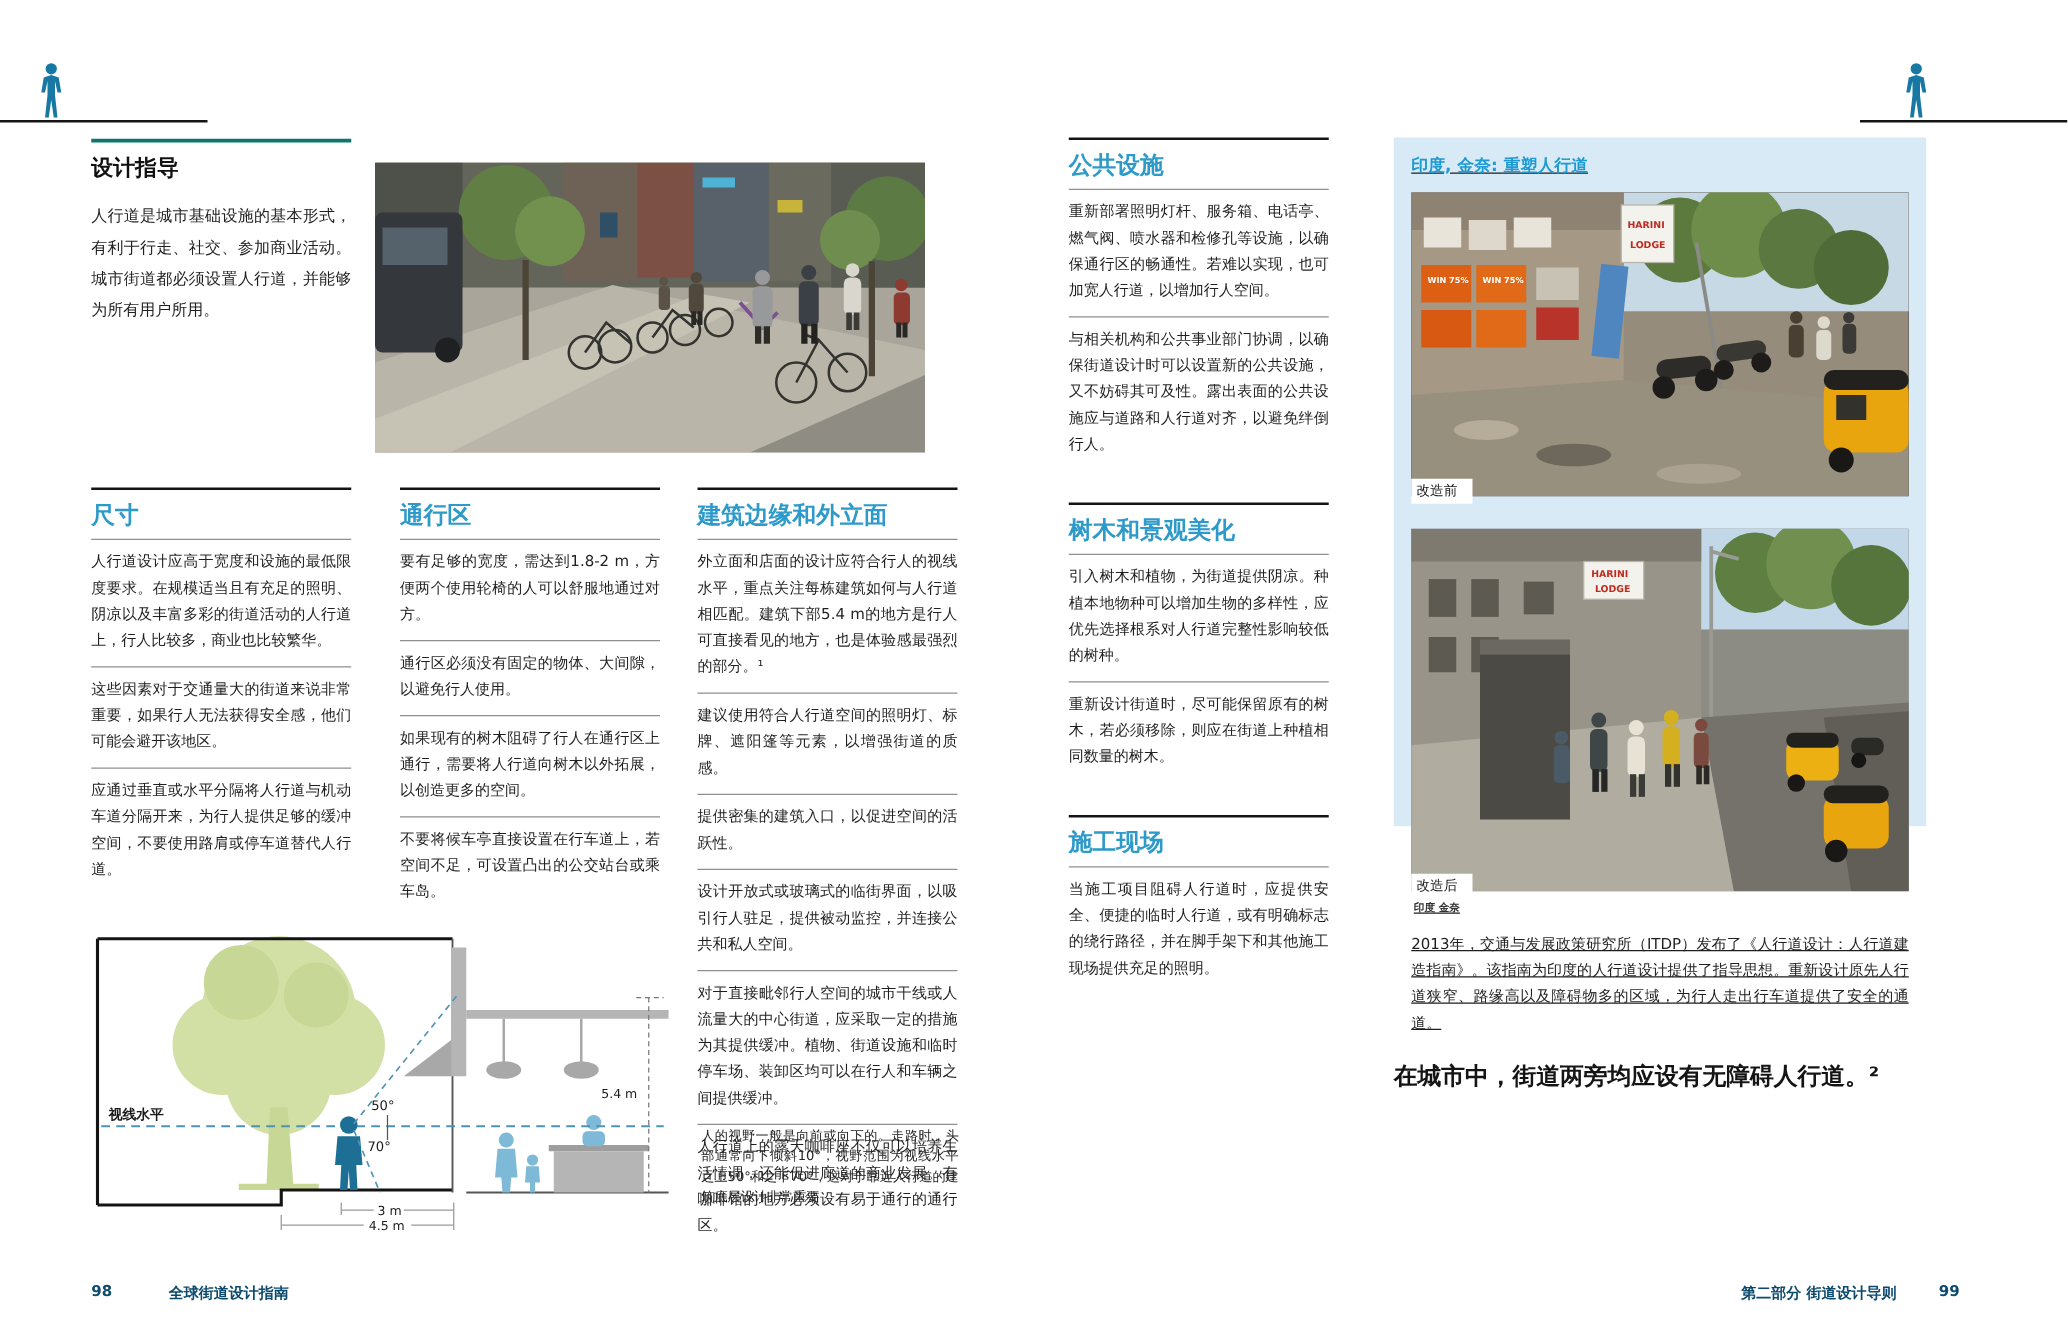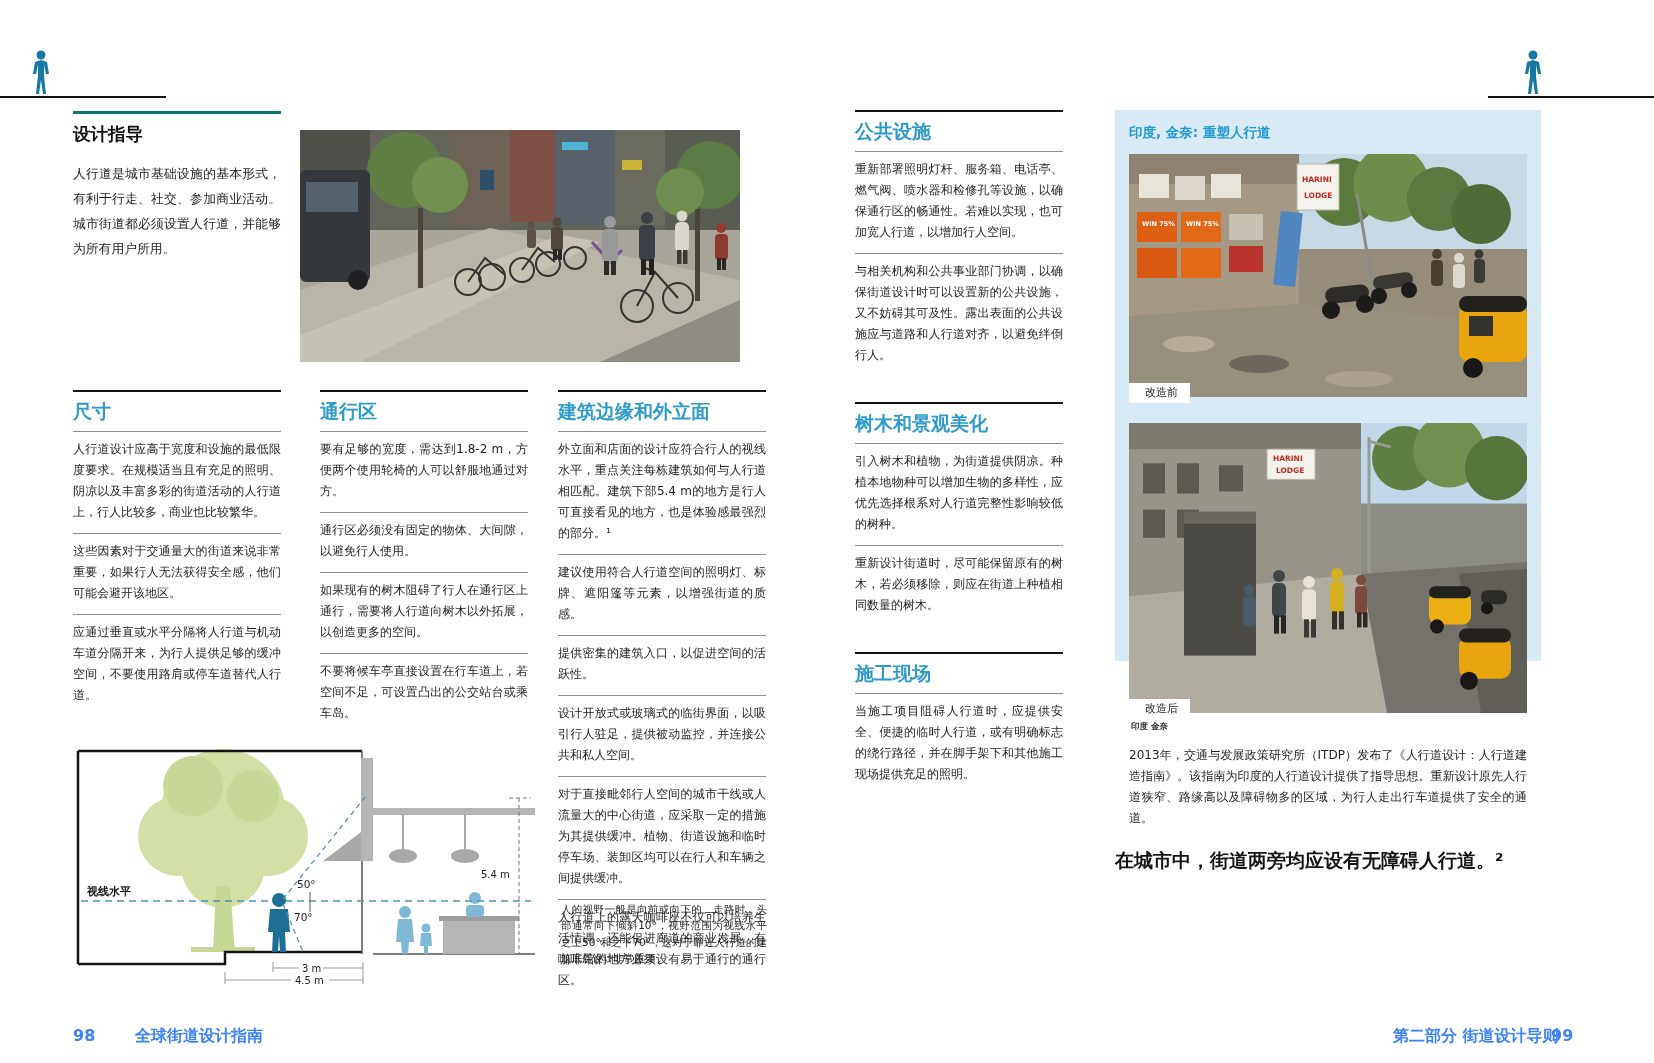--- a/index.html
+++ b/index.html
@@ -28,36 +28,36 @@
   .rule{position:absolute;height:2px;background:#141414;}
   .ped-icon{position:absolute;width:22px;height:46px;}
   .photo{position:absolute;overflow:hidden;background:#9a968c;}
   .photo svg{display:block;width:100%;height:100%;}
   .diagram{position:absolute;left:73px;top:716px;width:462px;height:272px;}
   .diagram svg{display:block;width:100%;height:100%;}
   .diagram-caption{
     position:absolute;left:561px;top:901px;width:206px;
     font-size:10.5px;line-height:1.55;color:#222;text-align:justify;
   }
-  .footer-txt{position:absolute;top:1026px;font-size:16px;font-weight:bold;color:#3b82f6;}
+  .footer-txt{position:absolute;top:1026px;font-size:12px;font-weight:bold;color:#0c4a6e;}
   
   .case-panel{
     position:absolute;left:1115px;top:110px;width:426px;height:551px;
-    background:#d8eaf6;box-sizing:border-box;padding:10px 14px;
+    background:#d8eaf6;box-sizing:border-box;padding:10px 14px;text-decoration:underline;
   }
   .case-title{
     margin:4px 0 12px;font-size:13.5px;font-weight:bold;color:#1f9ad2;
   }
   .case-photo{position:relative;width:398px;background:#888;}
   .case-photo svg{display:block;width:100%;height:100%;}
   #photo-before{height:243px;margin-bottom:26px;}
   #photo-after{height:290px;}
   .photo-label{
     position:absolute;left:0;bottom:-6px;background:#ffffff;
-    padding:2px 12px 3px 16px;font-size:11px;color:#1a1a1a;
+    padding:2px 12px 3px 4px;font-size:11px;color:#1a1a1a;
   }
   .case-credit{margin:8px 0 0 2px;font-size:8.5px;color:#333;font-weight:bold;}
   .case-body{margin:12px 0 0;font-size:12px;line-height:1.75;text-align:justify;color:#1f1f1f;}
   .quote{
     position:absolute;left:1115px;top:848px;width:440px;
     font-size:19px;font-weight:bold;color:#141414;
   }
   svg text{font-family:"DejaVu Sans","Liberation Sans",sans-serif;}
 </style>
 </head>

